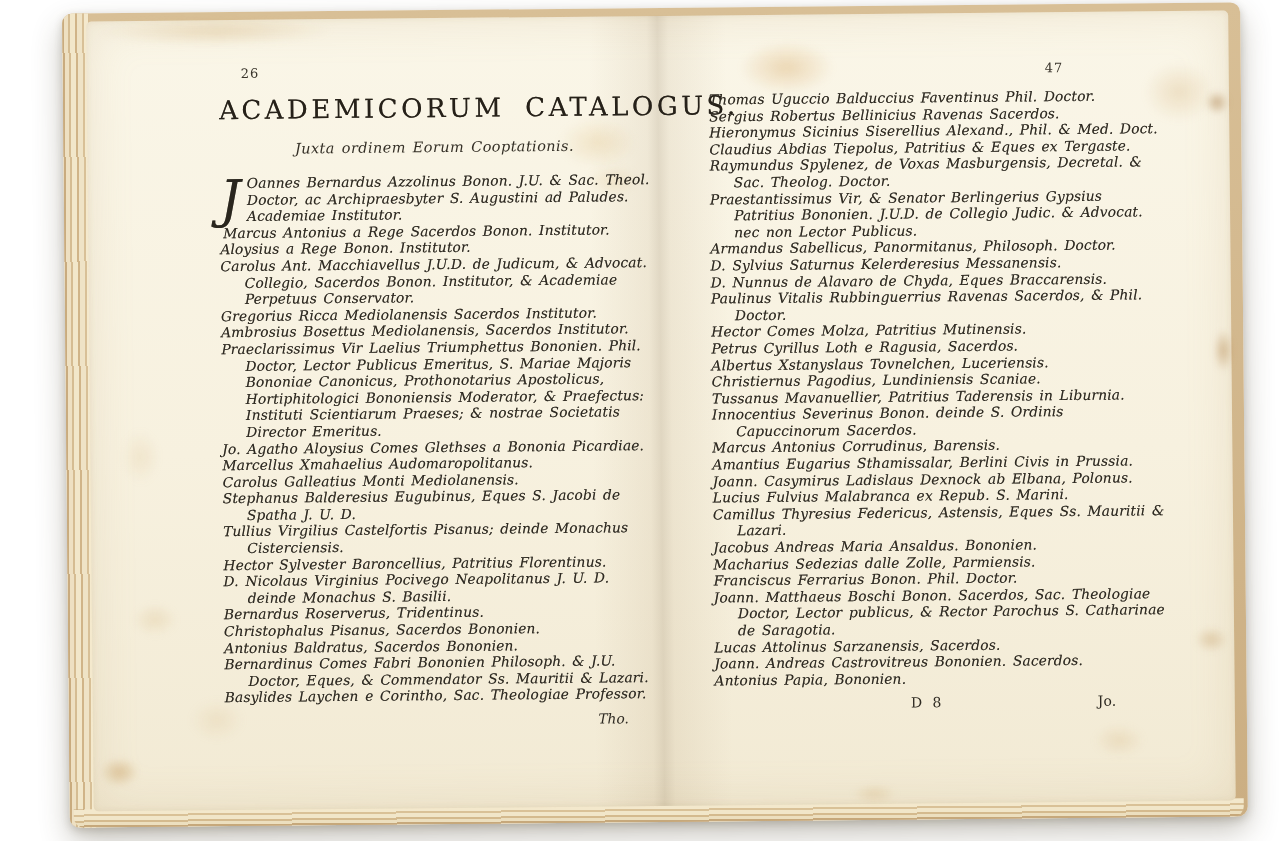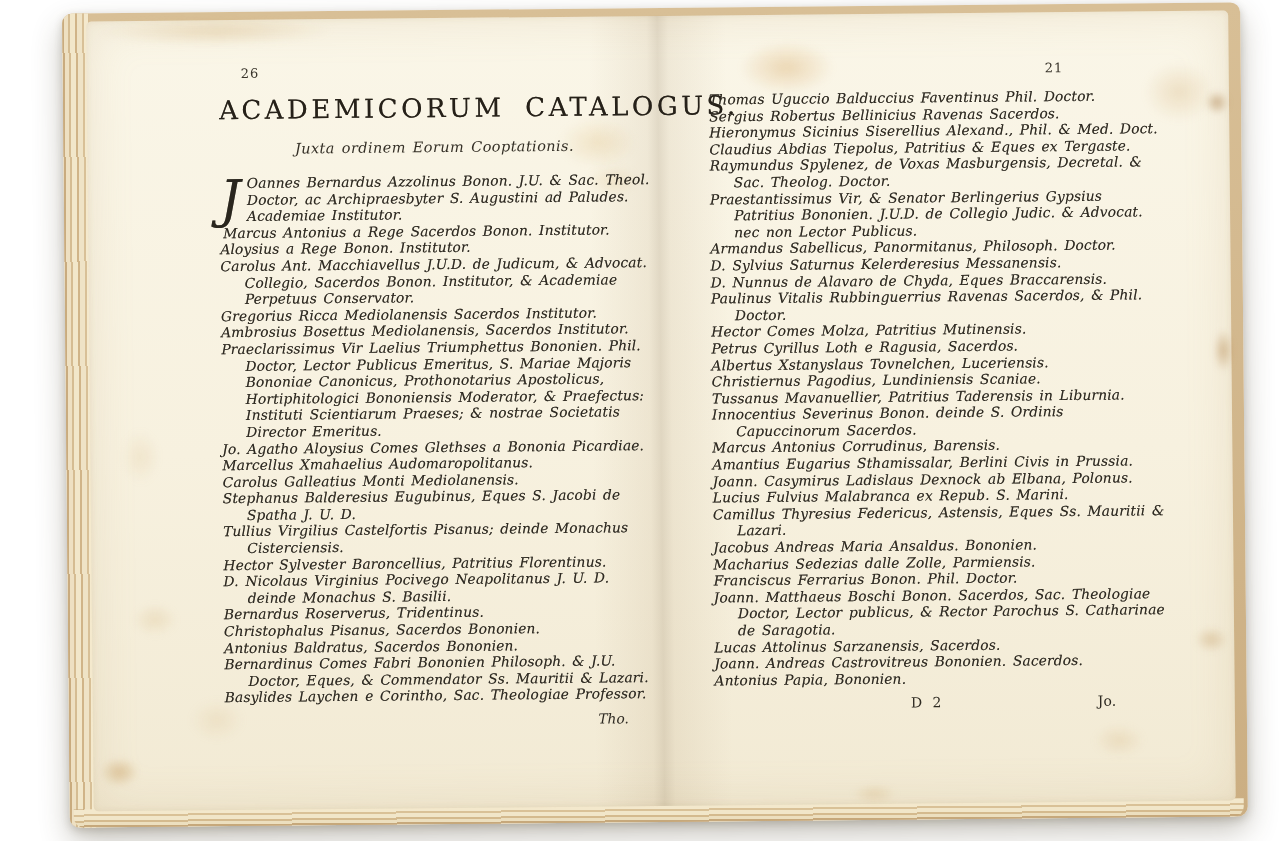--- a/index.html
+++ b/index.html
@@ -118,21 +118,21 @@
             <div class="entry">Bernardus Roserverus, Tridentinus.</div>
             <div class="entry">Christophalus Pisanus, Sacerdos Bononien.</div>
             <div class="entry">Antonius Baldratus, Sacerdos Bononien.</div>
             <div class="entry">Bernardinus Comes Fabri Bononien Philosoph. &amp; J.U. Doctor, Eques, &amp; Commendator Ss. Mauritii &amp; Lazari.</div>
             <div class="entry">Basylides Laychen e Corintho, Sac. Theologiae Professor.</div>
           </div>
         <div class="catchword-row">Tho.</div>
       </div>
 
       <div class="pagecol col-right">
-        <div class="pagenum pagenum-right">21</div>
+        <div class="pagenum pagenum-right">47</div>
         <div class="entries entries-right">
             <div class="entry">Thomas Uguccio Balduccius Faventinus Phil. Doctor.</div>
             <div class="entry">Sergius Robertus Bellinicius Ravenas Sacerdos.</div>
             <div class="entry">Hieronymus Sicinius Siserellius Alexand., Phil. &amp; Med. Doct.</div>
             <div class="entry">Claudius Abdias Tiepolus, Patritius &amp; Eques ex Tergaste.</div>
             <div class="entry">Raymundus Spylenez, de Voxas Masburgensis, Decretal. &amp; Sac. Theolog. Doctor.</div>
             <div class="entry">Praestantissimus Vir, &amp; Senator Berlingerius Gypsius Patritius Bononien. J.U.D. de Collegio Judic. &amp; Advocat. nec non Lector Publicus.</div>
             <div class="entry">Armandus Sabellicus, Panormitanus, Philosoph. Doctor.</div>
             <div class="entry">D. Sylvius Saturnus Kelerderesius Messanensis.</div>
             <div class="entry">D. Nunnus de Alavaro de Chyda, Eques Braccarensis.</div>
@@ -150,20 +150,20 @@
             <div class="entry">Camillus Thyresius Federicus, Astensis, Eques Ss. Mauritii &amp; Lazari.</div>
             <div class="entry">Jacobus Andreas Maria Ansaldus. Bononien.</div>
             <div class="entry">Macharius Sedezias dalle Zolle, Parmiensis.</div>
             <div class="entry">Franciscus Ferrarius Bonon. Phil. Doctor.</div>
             <div class="entry">Joann. Matthaeus Boschi Bonon. Sacerdos, Sac. Theologiae Doctor, Lector publicus, &amp; Rector Parochus S. Catharinae de Saragotia.</div>
             <div class="entry">Lucas Attolinus Sarzanensis, Sacerdos.</div>
             <div class="entry">Joann. Andreas Castrovitreus Bononien. Sacerdos.</div>
             <div class="entry">Antonius Papia, Bononien.</div>
           </div>
         <div class="sig-row">
-          <span class="sig-mark">D 2</span>
+          <span class="sig-mark">D 8</span>
           <span class="catchword-right">Jo.</span>
         </div>
       </div>
 
     </div>
   </div>
 </div>
 
 </body></html>

